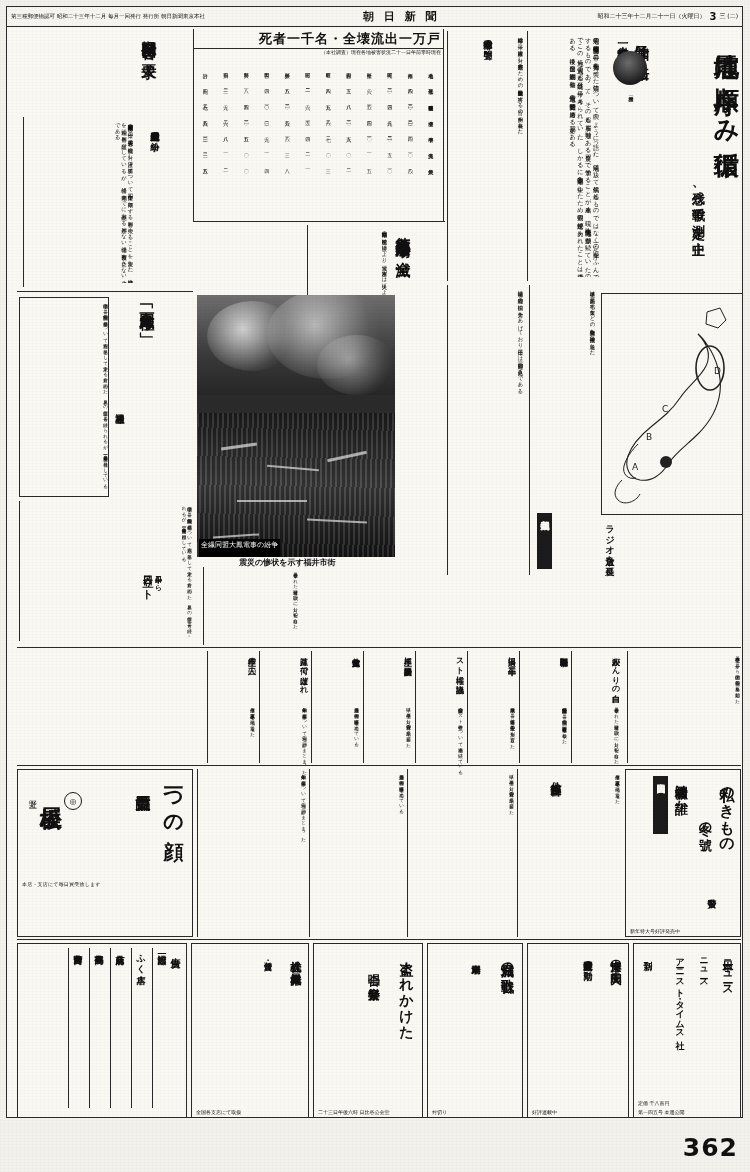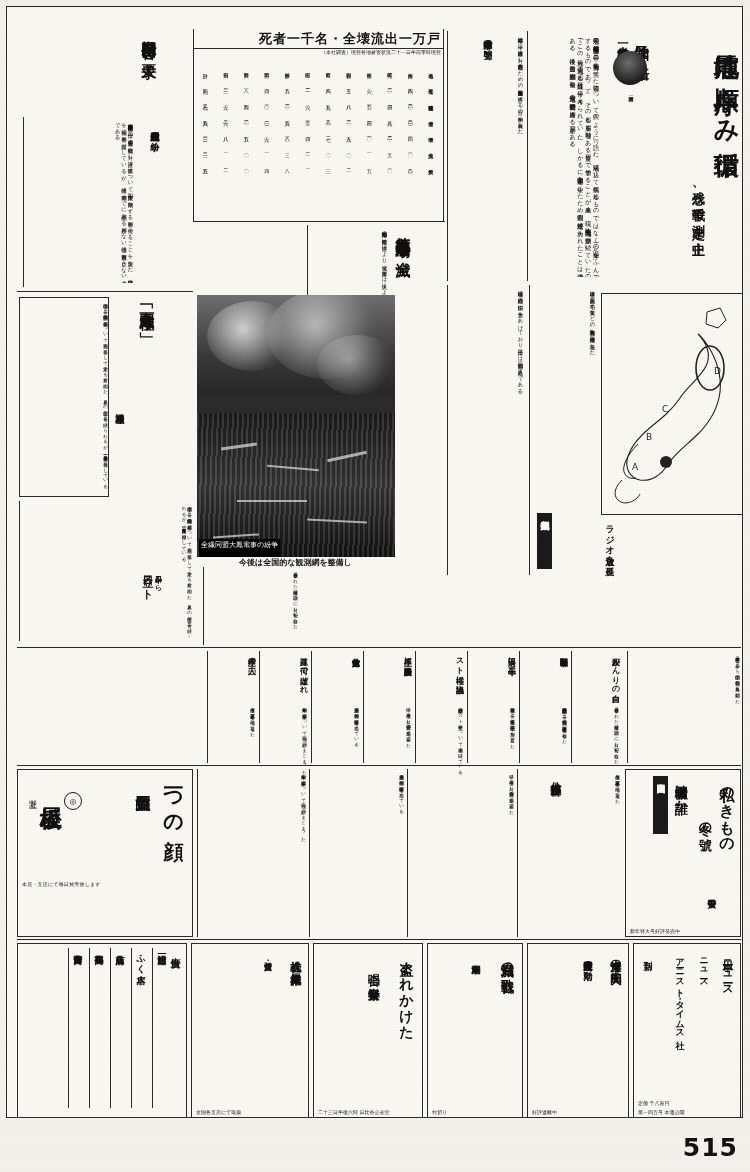--- a/index.html
+++ b/index.html
@@ -65,20 +65,29 @@
   .portrait{position:absolute;border-radius:50%;background:radial-gradient(circle at 45% 35%, #6d6d6d, #1e1e1e 70%);}
   .sep-v{position:absolute;width:1px;background:#2a2a2a;}
   .sep-h{position:absolute;height:1px;background:#2a2a2a;}
 </style>
 </head>
 <body>
 
 <div class="page">
   <div class="sheet">
 
+    <div class="masthead">
+      <div class="mh-left">第三種郵便物認可 昭和二十三年十二月 每月一回発行 発行所 朝日新聞東京本社</div>
+      <div class="mh-center">朝 日 新 聞</div>
+      <div style="display:flex;align-items:center;">
+        <div class="mh-right">昭和二十三年十二月二十一日（火曜日）</div>
+        <div class="mh-pageno">3</div>
+        <div class="mh-right" style="padding-left:3px">三 (二)</div>
+      </div>
+    </div>
 
     <div class="col" style="left:648px;top:24px;width:84px;height:250px;">
       <div class="head-main" style="position:absolute;right:0;top:2px;height:240px;">地震は順序ふみ循環</div>
       <div class="head-sub" style="position:absolute;right:32px;top:150px;height:110px;">残念、戦争で測定を中止</div>
     </div>
 
     <div class="col" style="left:596px;top:24px;width:50px;height:120px;">
       <div class="head-med" style="position:absolute;right:2px;top:2px;height:112px;">予知は出来る</div>
       <div class="head-sm" style="position:absolute;right:24px;top:6px;height:95px;">一今村博士談</div>
     </div>
@@ -231,21 +240,21 @@
       <div class="smoke" style="left:120px;top:40px;width:80px;height:60px;opacity:.6;"></div>
       <div class="ground"></div>
       <div class="debris" style="left:24px;top:150px;width:36px;height:3px;transform:rotate(-8deg);"></div>
       <div class="debris" style="left:70px;top:172px;width:52px;height:2px;transform:rotate(5deg);"></div>
       <div class="debris" style="left:130px;top:160px;width:40px;height:3px;transform:rotate(-12deg);"></div>
       <div class="debris" style="left:40px;top:205px;width:70px;height:2px;"></div>
       <div class="debris" style="left:110px;top:225px;width:60px;height:2px;transform:rotate(3deg);"></div>
       <div class="debris" style="left:16px;top:240px;width:46px;height:2px;transform:rotate(-4deg);"></div>
     </div>
     <div class="photo-cap" style="left:192px;top:532px;height:16px;width:auto;font-size:7px;writing-mode:horizontal-tb;">全繊同盟大鳳電事の紛争</div>
-    <div style="position:absolute;left:232px;top:550px;font-size:8px;font-weight:bold;">今後は全国的な観測網を整備し</div>
+    <div style="position:absolute;left:232px;top:550px;font-size:8px;font-weight:bold;">震災の惨状を示す福井市街</div>
 
     <div class="map" style="left:594px;top:286px;width:140px;height:220px;">
       <svg viewBox="0 0 140 220" width="140" height="220">
         <path d="M105,18 L118,14 L124,26 L116,34 L104,30 Z" fill="none" stroke="#222" stroke-width="1"></path>
         <path d="M96,40 C104,48 110,60 104,72 C98,84 86,92 78,104 C70,116 60,124 50,132 C40,140 30,150 26,162 C22,174 28,184 38,186 C50,188 60,180 66,170 C74,158 86,150 96,140 C108,128 116,114 118,98 C120,82 114,64 106,52 C102,46 99,42 96,40 Z" fill="none" stroke="#222" stroke-width="1.1"></path>
         <path d="M36,150 C30,156 24,164 22,172 C20,180 26,186 34,184" fill="none" stroke="#222" stroke-width="1"></path>
         <path d="M20,186 C14,192 10,200 16,206 C22,212 34,208 38,200" fill="none" stroke="#222" stroke-width="1"></path>
         <ellipse cx="108" cy="74" rx="14" ry="22" fill="none" stroke="#222" stroke-width="1.6"></ellipse>
         <circle cx="64" cy="168" r="6" fill="#222"></circle>
         <text x="112" y="80" font-size="9" fill="#222">D</text>
@@ -419,14 +428,14 @@
       <div class="ad-title" style="position:absolute;right:6px;top:8px;font-size:11px;height:80px;">日本ニュース</div>
       <div class="ad-title" style="position:absolute;right:30px;top:8px;font-size:9px;height:60px;">ニュース</div>
       <div class="ad-title" style="position:absolute;right:54px;top:8px;font-size:9px;height:110px;">アーニスト・タイムス社</div>
       <div class="head-xs" style="position:absolute;right:86px;top:10px;height:50px;">新刊</div>
       <div style="position:absolute;left:4px;bottom:3px;font-size:5px;">第一四五号 本週公開</div>
       <div style="position:absolute;left:4px;bottom:12px;font-size:5px;">定価 千八百円</div>
     </div>
 
   </div>
 
-  <div class="footer-no">515</div>
+  <div class="footer-no">362</div>
 </div>
 
 </body></html>

